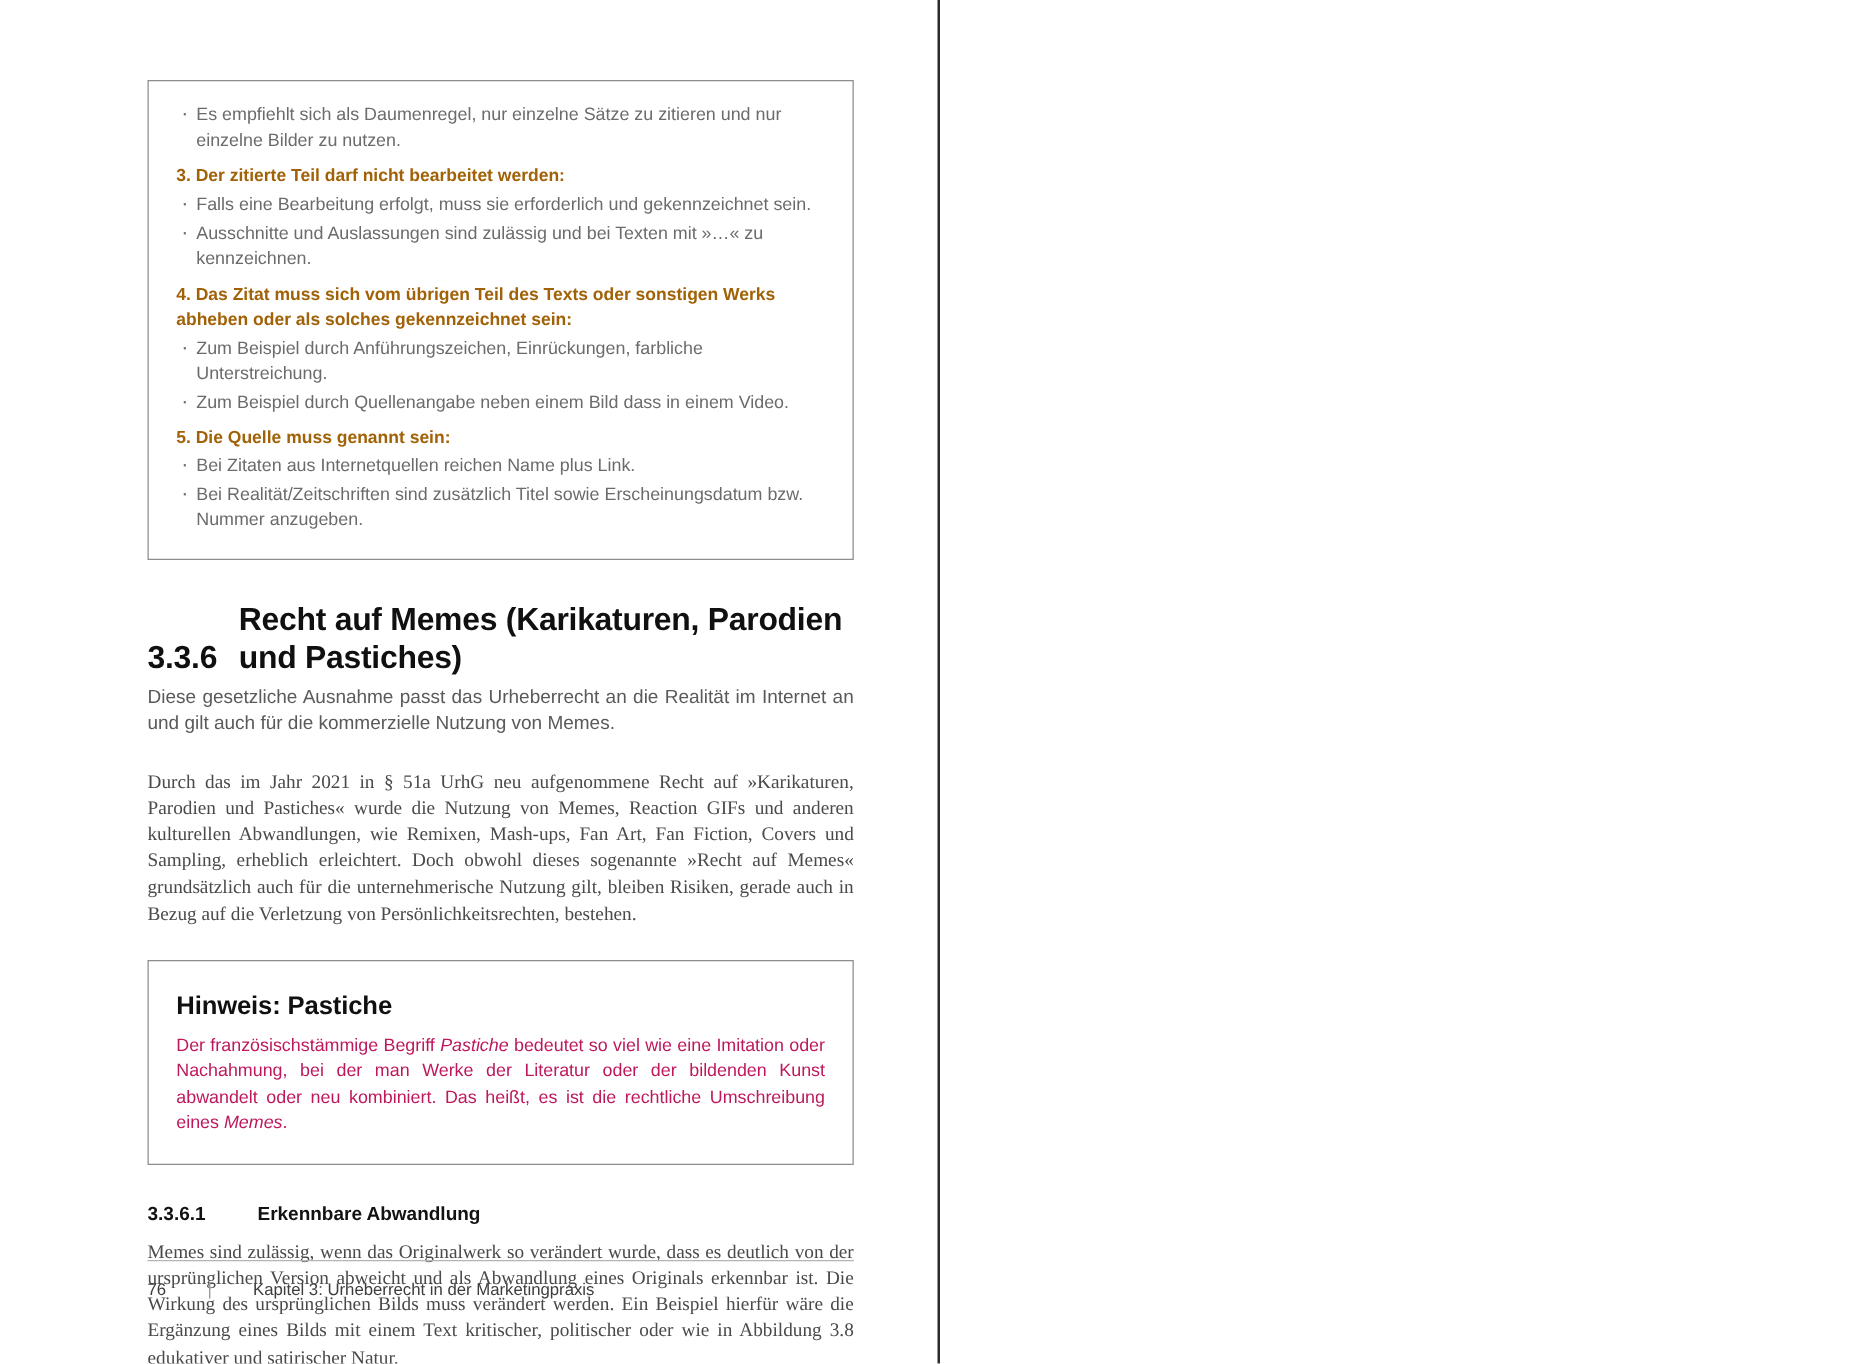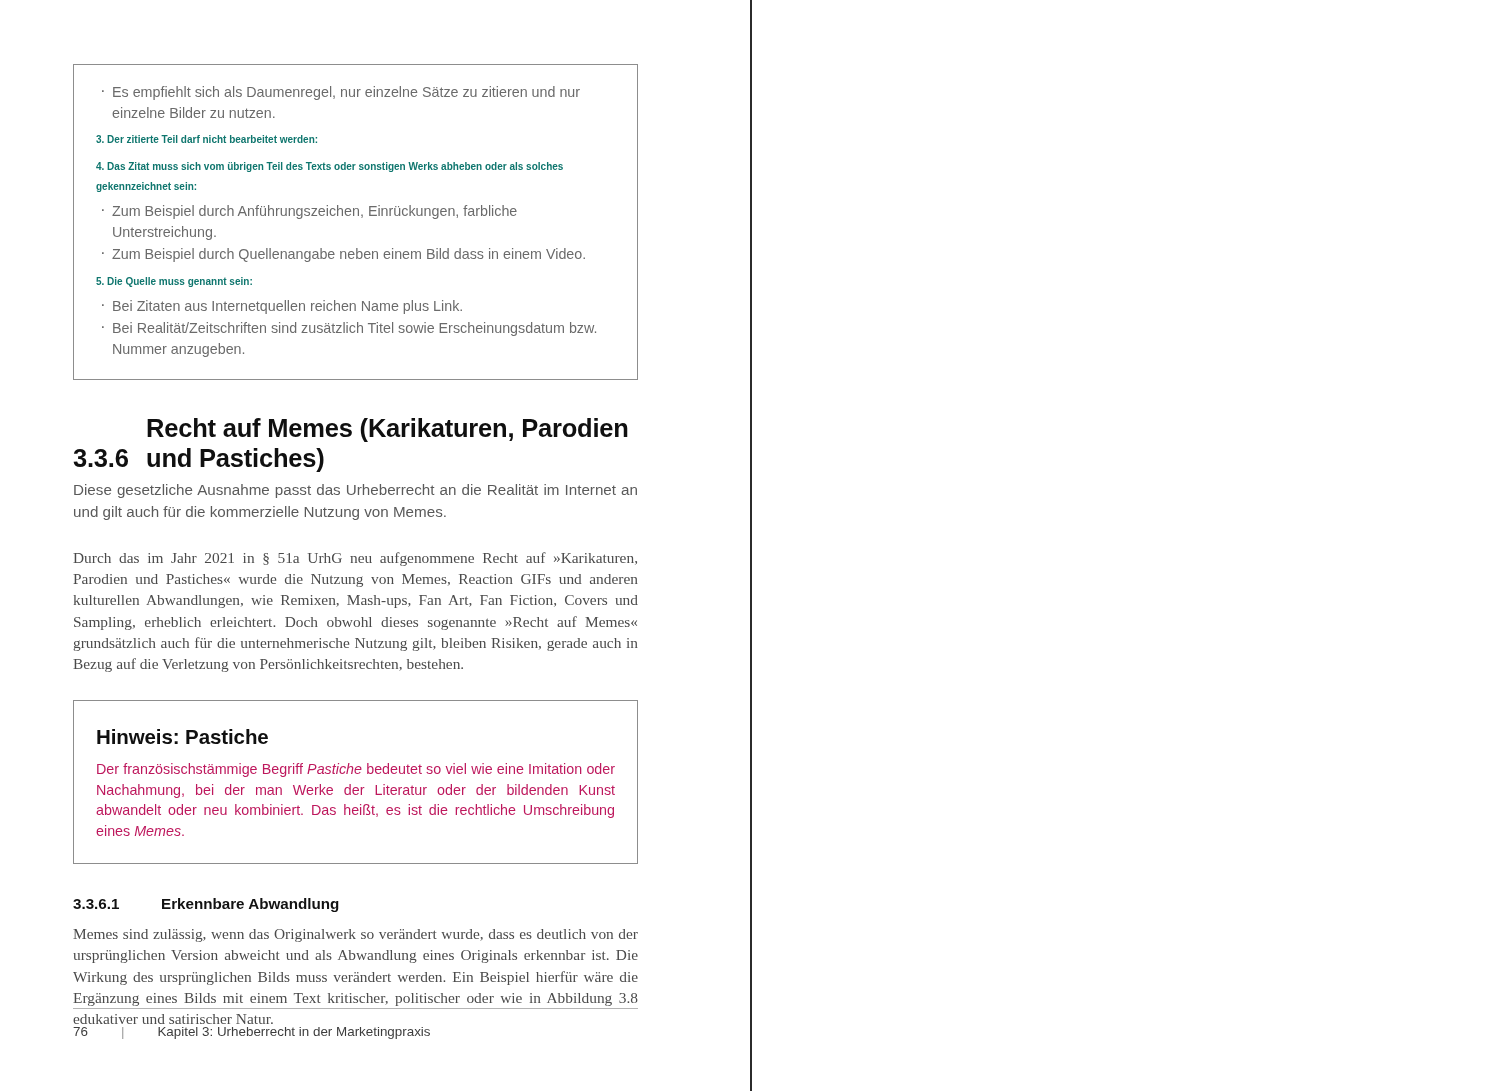--- a/index.html
+++ b/index.html
@@ -25,20 +25,21 @@
     left: 750px;
     top: 0;
     width: 2px;
     height: 1091px;
     background: #2b2b2b;
   }
   .page {
     position: absolute;
     top: 0;
     height: 1091px;
+    margin-left: 45px;
   }
   .page-left  { left: 0;    width: 750px; }
   .page-right { left: 752px; width: 748px; }
 
   .col {
     position: absolute;
   }
   .col-left  { left: 73px;  top: 64px; width: 565px; }
 
   
@@ -59,23 +60,23 @@
     box-sizing: border-box;
     background: #ffffff;
   }
   .box-rules {
     position: relative;
     padding: 17px 22px 18px 22px;
   }
   .rule-head {
     font-family: "Liberation Sans", sans-serif;
     font-weight: bold;
-    font-size: 10px;
+    font-size: 14px;
     line-height: 20px;
-    color: #0f766e;
+    color: #a16207;
     margin: 7px 0 4px 0;
   }
   ul.bullets {
     list-style: none;
     margin: 0;
     padding: 0;
   }
   ul.bullets li {
     position: relative;
     font-family: "Liberation Sans", sans-serif;
@@ -182,20 +183,24 @@
     <div class="col col-left">
 
       <div class="boxed box-rules">
 
         <ul class="bullets">
           <li>Es empfiehlt sich als Daumenregel, nur einzelne Sätze zu zitieren und nur einzelne Bilder zu nutzen.</li>
         </ul>
 
         <div class="rule-head">3. Der zitierte Teil darf nicht bearbeitet werden:</div>
 
+        <ul class="bullets">
+          <li>Falls eine Bearbeitung erfolgt, muss sie erforderlich und gekennzeichnet sein.</li>
+          <li>Ausschnitte und Auslassungen sind zulässig und bei Texten mit »…« zu kennzeichnen.</li>
+        </ul>
 
         <div class="rule-head">4. Das Zitat muss sich vom übrigen Teil des Texts oder sonstigen Werks abheben oder als solches gekennzeichnet sein:</div>
 
         <ul class="bullets">
           <li>Zum Beispiel durch Anführungszeichen, Einrückungen, farbliche Unterstreichung.</li>
           <li>Zum Beispiel durch Quellenangabe neben einem Bild dass in einem Video.</li>
         </ul>
 
         <div class="rule-head">5. Die Quelle muss genannt sein:</div>
 

